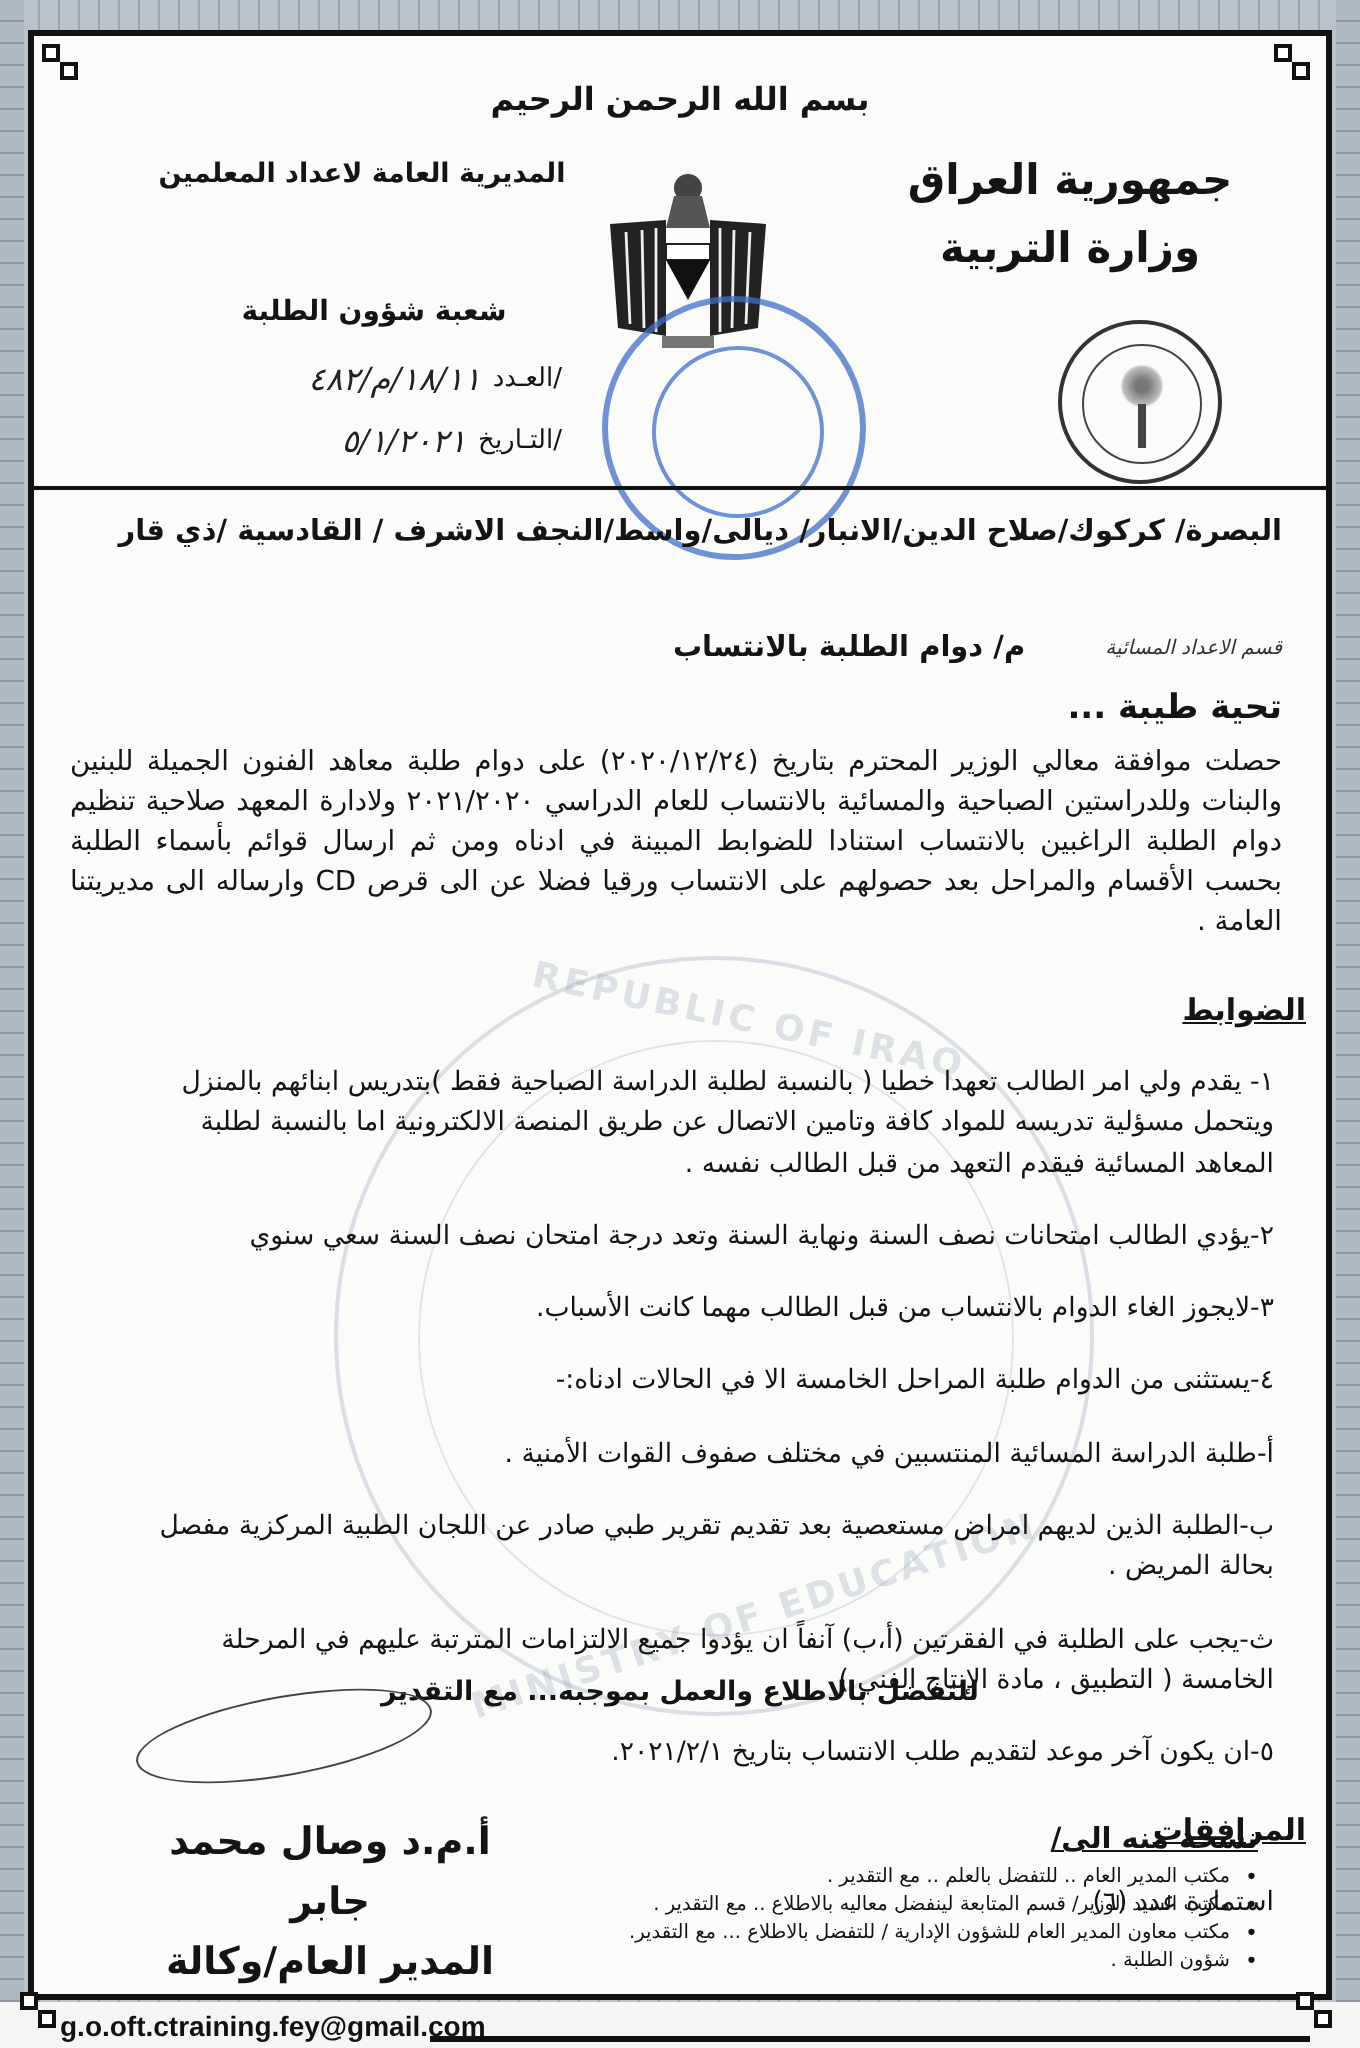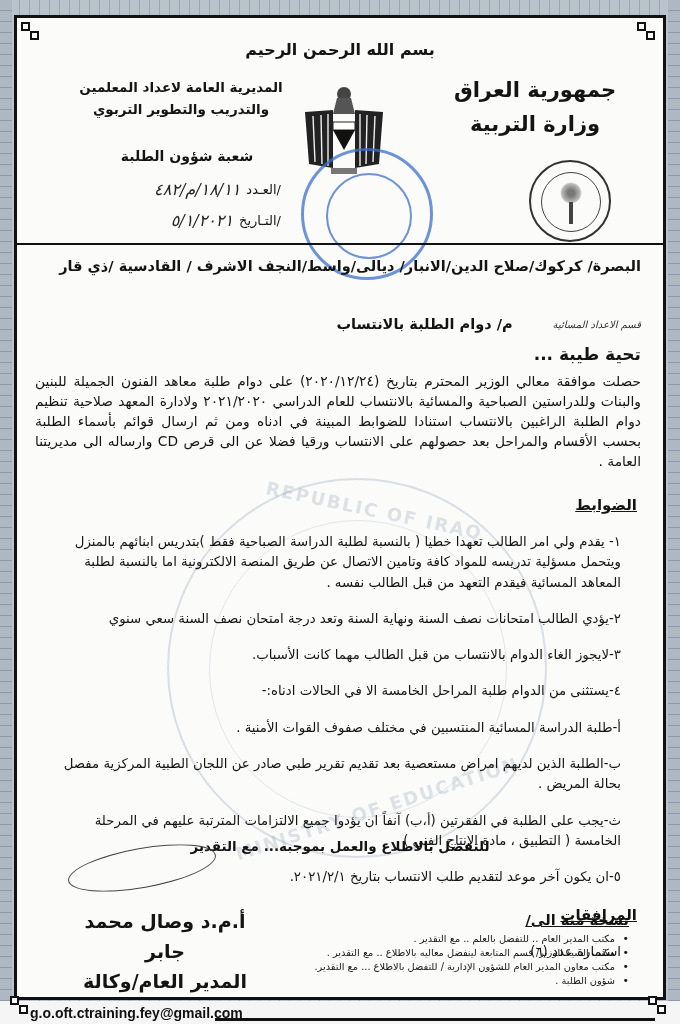--- a/index.html
+++ b/index.html
@@ -56,21 +56,21 @@
   
   .addr { position: absolute; right: 22px; top: 237px; width: 606px; font-size: 14.5px; font-weight: bold; line-height: 22px; }
   .subject-row { position: absolute; right: 22px; top: 298px; width: 606px; display: flex; flex-direction: row-reverse; align-items: center; gap: 40px; }
   .subject { font-size: 14.5px; font-weight: bold; }
   .handnote { font-size: 10px; font-style: italic; color: #333; }
   .greeting { position: absolute; right: 22px; top: 326px; font-size: 17px; font-weight: bold; }
 
   
   .body-text { position: absolute; right: 22px; top: 353px; width: 606px; font-size: 13.8px; line-height: 20px; text-align: justify; }
   .section-title { font-weight: bold; text-decoration: underline; font-size: 15px; line-height: 22px; }
-  .rules { position: absolute; right: 26px; top: 476px; width: 606px; font-size: 13.3px; line-height: 20.3px; }
+  .rules { position: absolute; right: 10px; top: 476px; width: 606px; font-size: 13.3px; line-height: 20.3px; }
   .rules p { margin: 16px; }
 
   .closing { position: absolute; left: 0; width: 100%; top: 820px; text-align: center; font-size: 13.5px; font-weight: bold; }
 
   
   .signature-scribble { position: absolute; left: 50px; top: 830px; width: 150px; height: 40px; border: 1.5px solid #444; border-radius: 50%; transform: rotate(-10deg); }
   .signer { position: absolute; left: 48px; top: 888px; width: 200px; text-align: center; font-weight: bold; }
   .signer .name { font-size: 19px; line-height: 30px; }
   .signer .title { font-size: 19px; line-height: 30px; }
   .signer .date { font-family: "DejaVu Serif", serif; font-size: 16px; line-height: 26px; letter-spacing: 2px; }
@@ -138,21 +138,20 @@
     </g>
     <rect x="34" y="38" width="22" height="8" fill="#fff" stroke="#222"></rect>
     <path d="M34 46 L56 46 L45 66 Z" fill="#111"></path>
     <rect x="32" y="84" width="26" height="6" fill="#777"></rect>
   </svg>
 
   <div class="seal"></div>
 
   <div class="hdr-left rtl" style="text-align:center">
     <div>المديرية العامة لاعداد المعلمين</div>
-    <div>والتدريب والتطوير التربوي</div>
   </div>
   <div class="hdr-section rtl" style="text-align:center">شعبة شؤون الطلبة</div>
 
   <div class="ref-line ref-num">
     <span class="lbl">العـدد/</span>
     <span class="val">١٨/١١/م/٤٨٢</span>
   </div>
   <div class="ref-line ref-date">
     <span class="lbl">التـاريخ/</span>
     <span class="val">٥/١/٢٠٢١</span>

